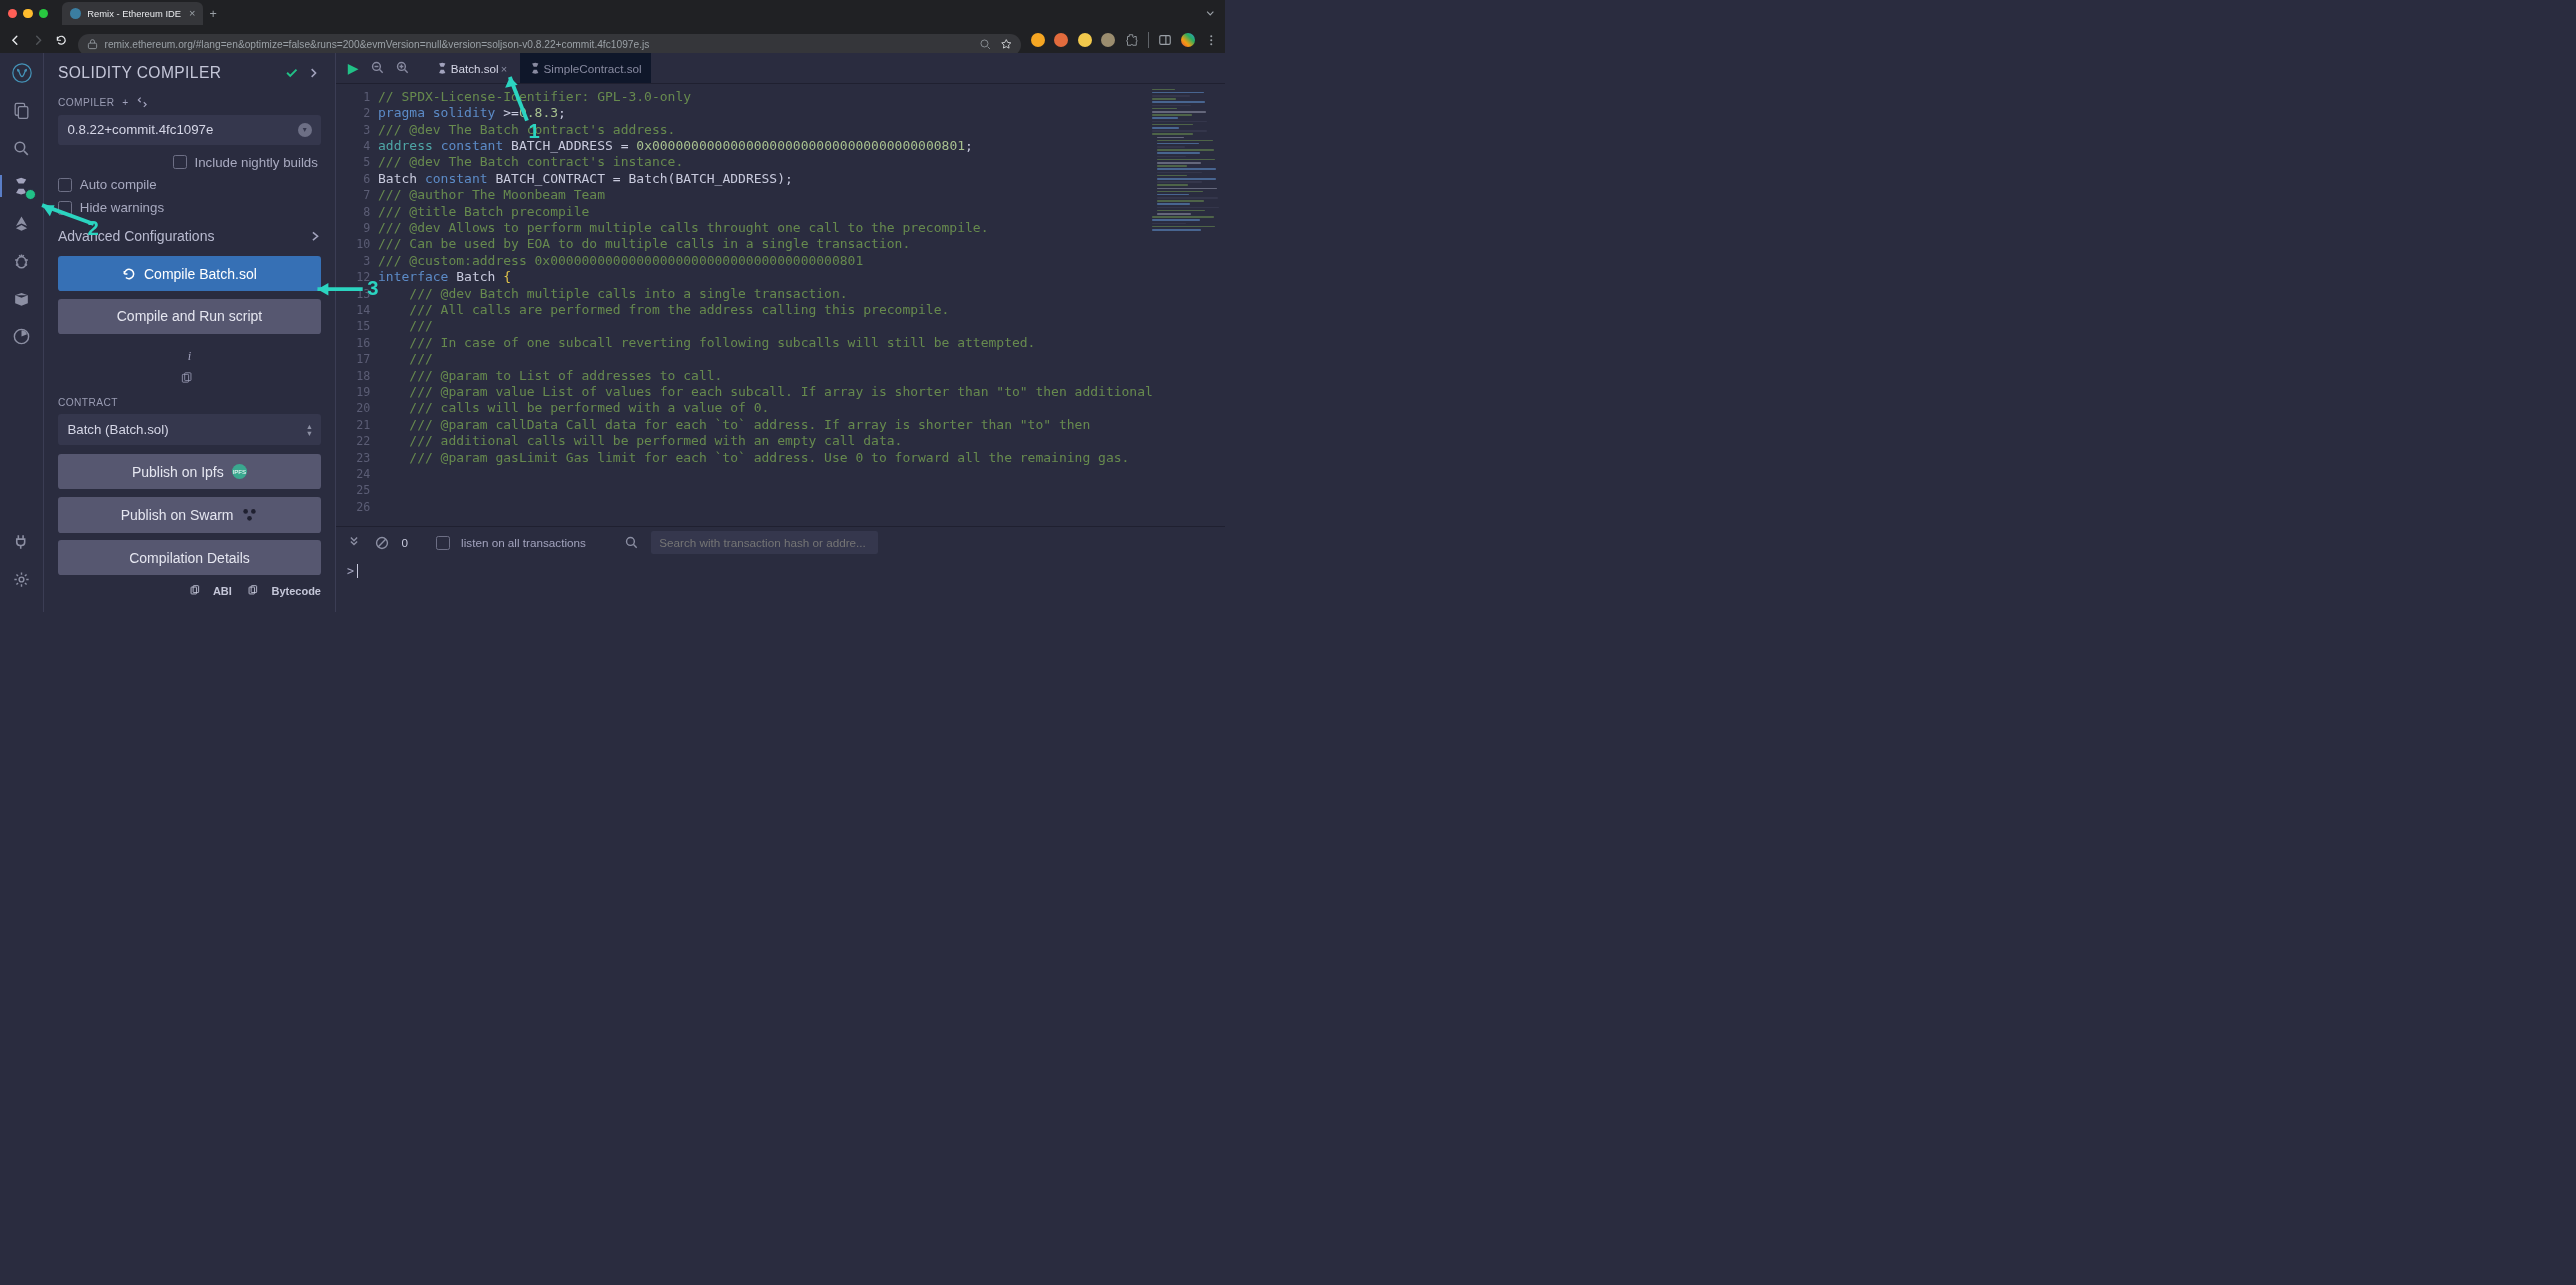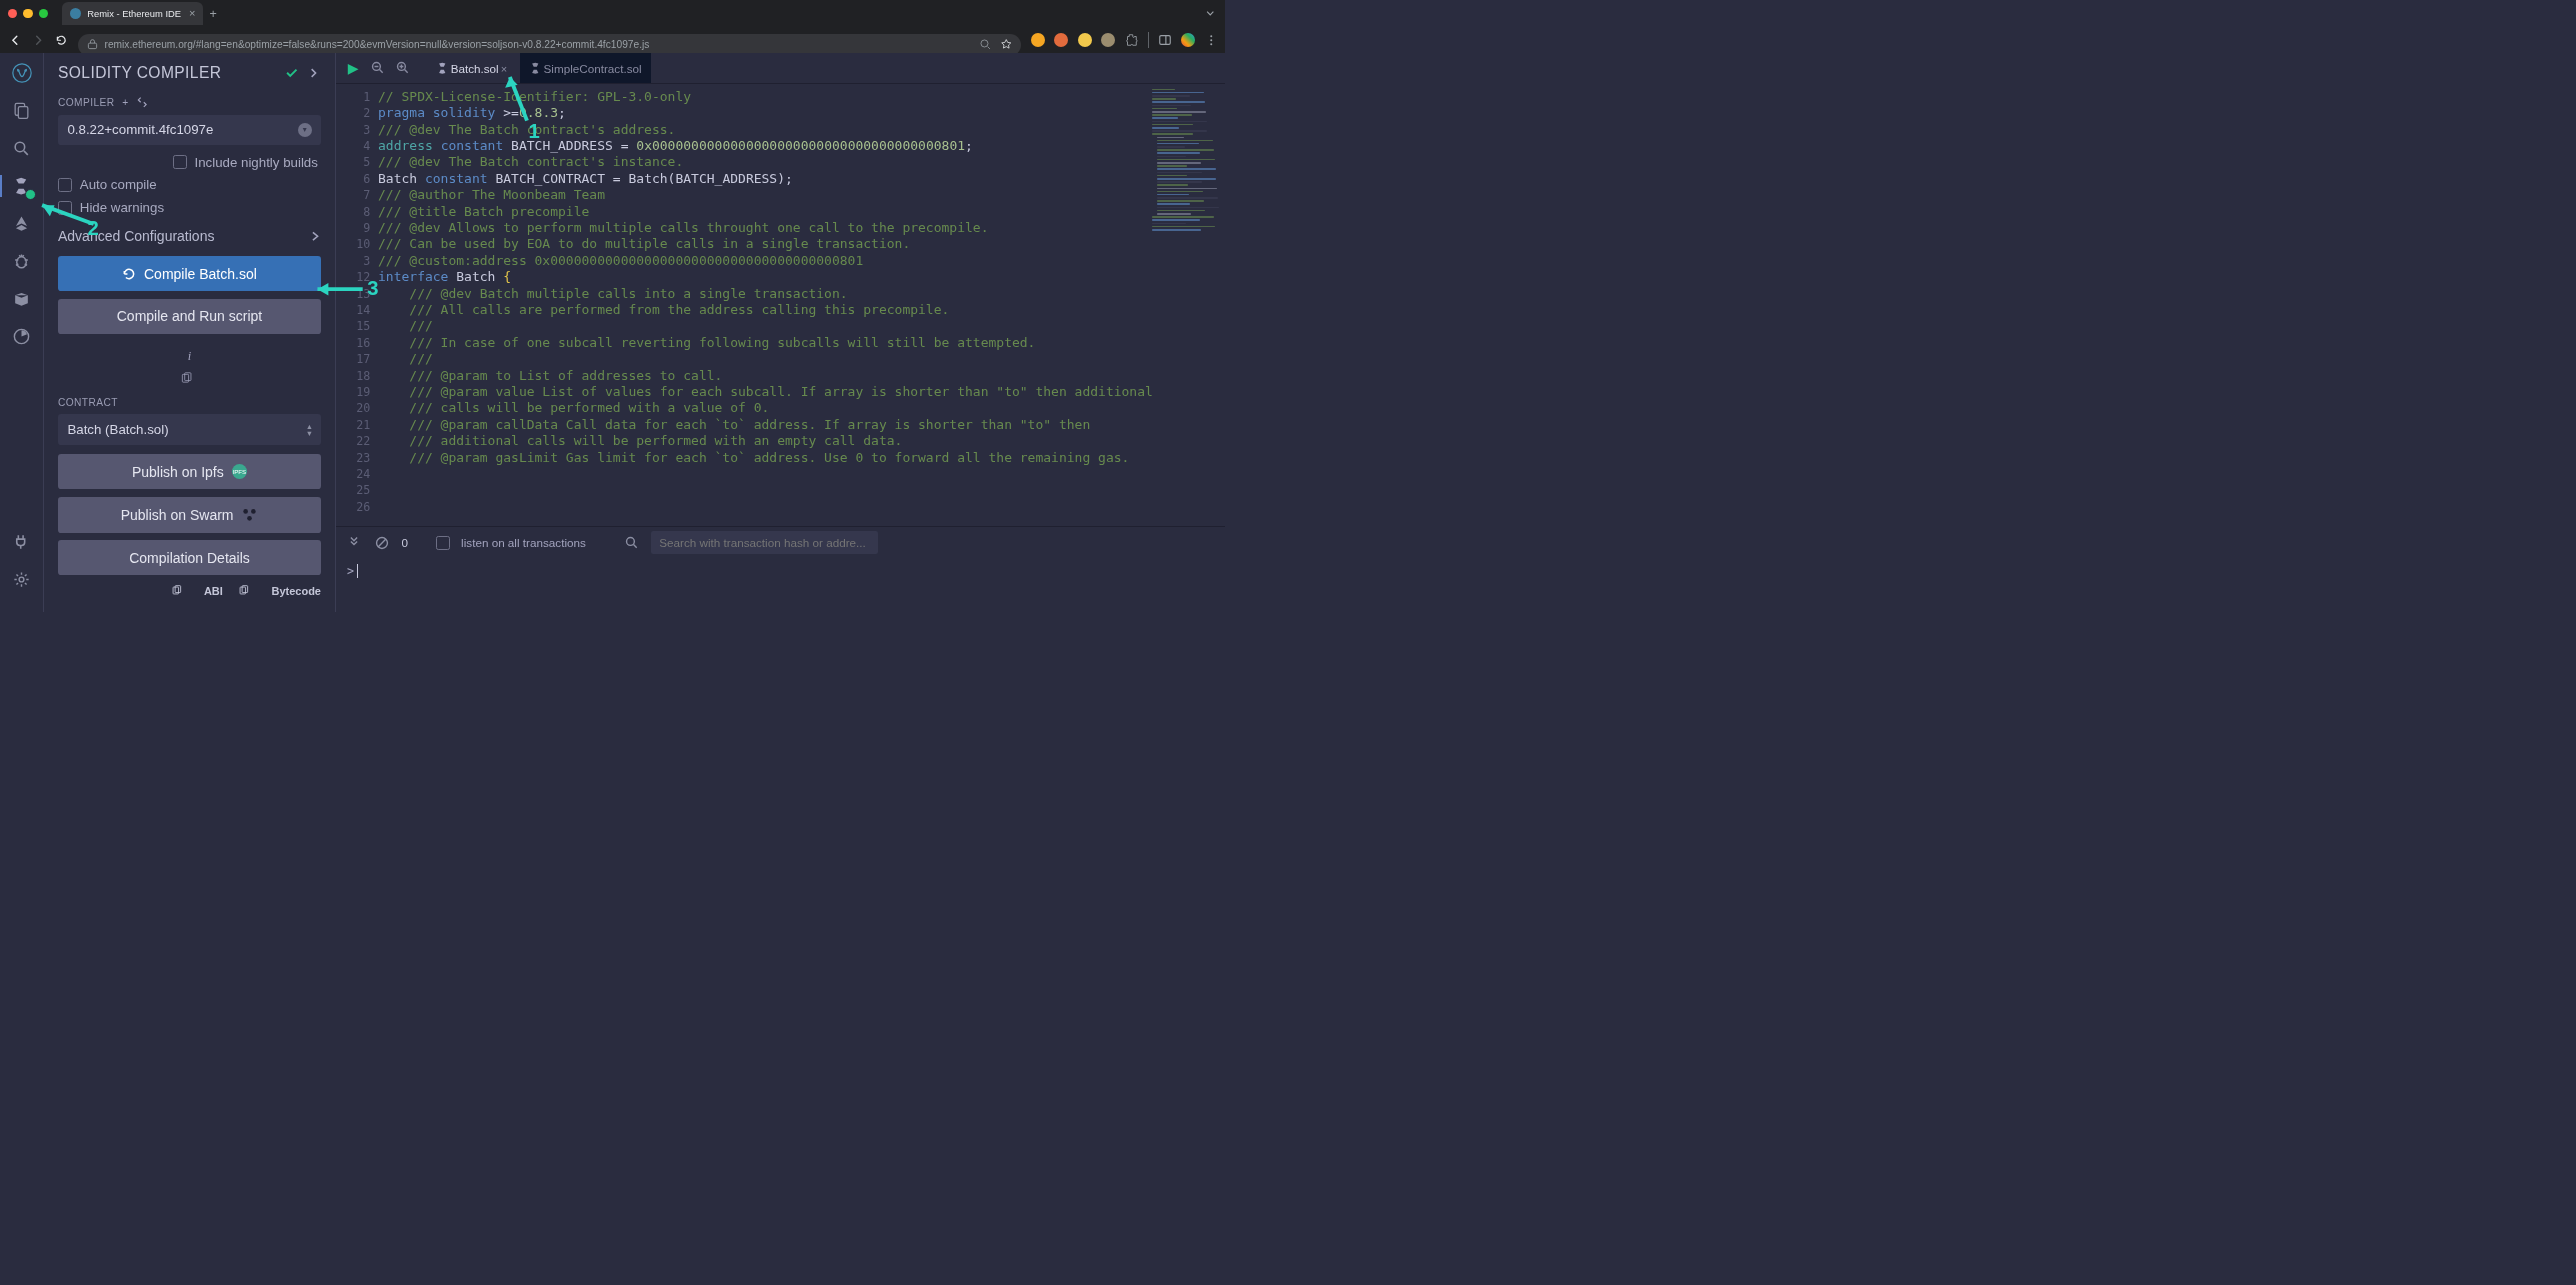--- a/index.html
+++ b/index.html
@@ -138,21 +138,21 @@
 }
 .btn-primary { background: #3670b5; color: #ffffff; }
 .btn-secondary { background: #565770; color: #e5e6f0; }
 .btn-info-row { display: flex; gap: 7.8px; align-items: center; flex-direction: column; }
 .btn-info-row .btn { flex: 1; }
 .info-icon { width: 19px; color: #a2a3bd; cursor: pointer; text-align: center; font-family: serif; font-style: italic; }
 .copy-icon { width: 19px; color: #a2a3bd; cursor: pointer; text-align: center; }
 .ipfs-badge { width: 15.6px; height: 15.6px; background: #3aa88f; border-radius: 50%; display: inline-flex; align-items: center; justify-content: center; font-size: 6.2px; color: #fff; }
 .swarm-badge { width: 17px; height: 17px; display: inline-flex; }
 .abi-row { display: flex; gap: 15.6px; justify-content: flex-end; margin-top: 9.4px; }
-.abi-item { display: flex; align-items: center; gap: 22px; font-size: 11px; font-weight: 600; color: #c4c6d8; cursor: pointer; }
+.abi-item { display: flex; align-items: center; gap: 13px; font-size: 11px; font-weight: 600; color: #c4c6d8; cursor: pointer; }
 
 .main {
   flex: 1;
   display: flex;
   flex-direction: column;
   background: #2a2c3f;
 }
 .tabrow {
   height: 31px;
   display: flex;

